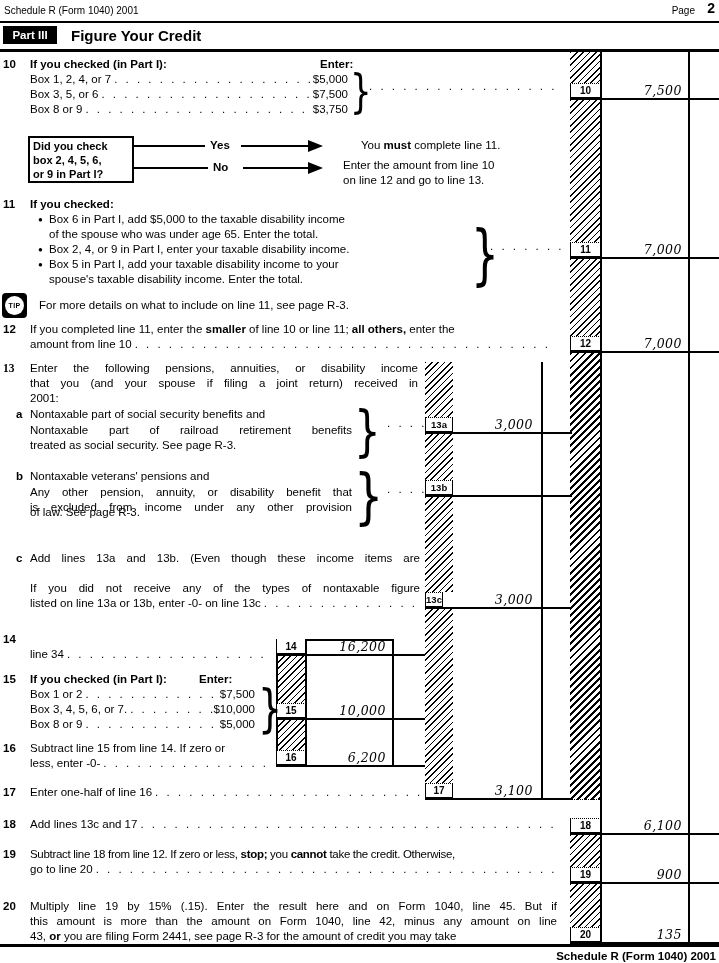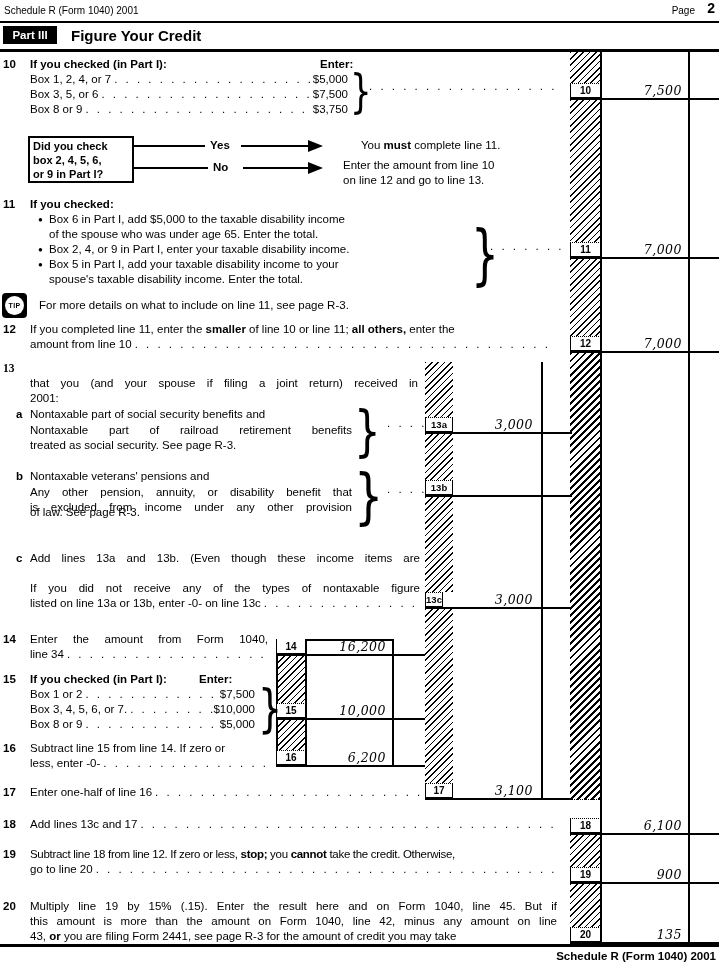--- a/index.html
+++ b/index.html
@@ -162,20 +162,21 @@
   <div class="abs t" style="left:39px;top:298px;">For more details on what to include on line 11, see page R-3.</div>
 
   <div class="abs t b" style="left:3px;top:322px;">12</div>
   <div class="abs t" style="left:30px;top:322px;"><span>If you completed line 11, enter the </span><span style="font-weight: bold;">smaller</span><span> of line 10 or line 11; </span><span style="font-weight: bold;">all others,</span><span> enter the</span></div>
   <div class="abs row t" style="left:30px;top:337px;width:526px;">
     <span>amount from line 10</span>
       <span class="leader">. . . . . . . . . . . . . . . . . . . . . . . . . . . . . . . . . . . . . . . . . . . . . . . . . . . . . . . . . . . . . . . . . . . . . . . . . . . . . . . .</span>
   </div>
 
   <div class="abs t b" style="left:3px;top:361px;font-family:Liberation Serif, serif;">13</div>
+  <div class="abs t just" style="left:30px;top:361px;width:388px;">Enter the following pensions, annuities, or disability income</div>
   <div class="abs t just" style="left:30px;top:376px;width:388px;">that you (and your spouse if filing a joint return) received in</div>
   <div class="abs t" style="left:30px;top:391px;">2001:</div>
 
   <div class="abs t b" style="left:16px;top:407px;">a</div>
   <div class="abs t just" style="left:30px;top:423px;width:322px;">Nontaxable part of railroad retirement benefits</div>
   <div class="abs t" style="left:30px;top:407px;">Nontaxable part of social security benefits and</div>
   <div class="abs t" style="left:30px;top:438px;">treated as social security. See page R-3.</div>
   <div class="brace" style="left:354px;top:404px;font-size:42px;transform:scale(1,1.3);">}</div>
   <div class="abs leader" style="left:384px;top:417px;width:36px;height:15px;">. . . . . . . . . . . . . . . . . . . . . . . . . . . . . . . . . . . . . . . . . . . . . . . . . . . . . . . . . . . . . . . . . . . . . . . . . . . . . . . .</div>
 
@@ -189,21 +190,20 @@
 
   <div class="abs t b" style="left:16px;top:551px;">c</div>
   <div class="abs t just" style="left:30px;top:551px;width:390px;">Add lines 13a and 13b. (Even though these income items are</div>
   <div class="abs t just" style="left:30px;top:581px;width:390px;">If you did not receive any of the types of nontaxable figure</div>
   <div class="abs row t" style="left:30px;top:596px;width:390px;">
     <span>listed on line 13a or 13b, enter -0- on line 13c</span>
       <span class="leader">. . . . . . . . . . . . . . . . . . . . . . . . . . . . . . . . . . . . . . . . . . . . . . . . . . . . . . . . . . . . . . . . . . . . . . . . . . . . . . . .</span>
   </div>
 
   <div class="abs t b" style="left:3px;top:632px;">14</div>
-  <div class="abs t just" style="left:30px;top:632px;width:238px;">Enter the amount from Form 1040,</div>
   <div class="abs row t" style="left:30px;top:647px;width:238px;">
     <span>line 34</span>
       <span class="leader">. . . . . . . . . . . . . . . . . . . . . . . . . . . . . . . . . . . . . . . . . . . . . . . . . . . . . . . . . . . . . . . . . . . . . . . . . . . . . . . .</span>
   </div>
 
   <div class="abs t b" style="left:3px;top:672px;">15</div>
   <div class="abs t b" style="left:30px;top:672px;">If you checked (in Part I):</div>
   <div class="abs t b" style="left:199px;top:672px;">Enter:</div>
   <div class="abs" style="left:30px;top:687px;width:225px;">
     <div class="row t">

